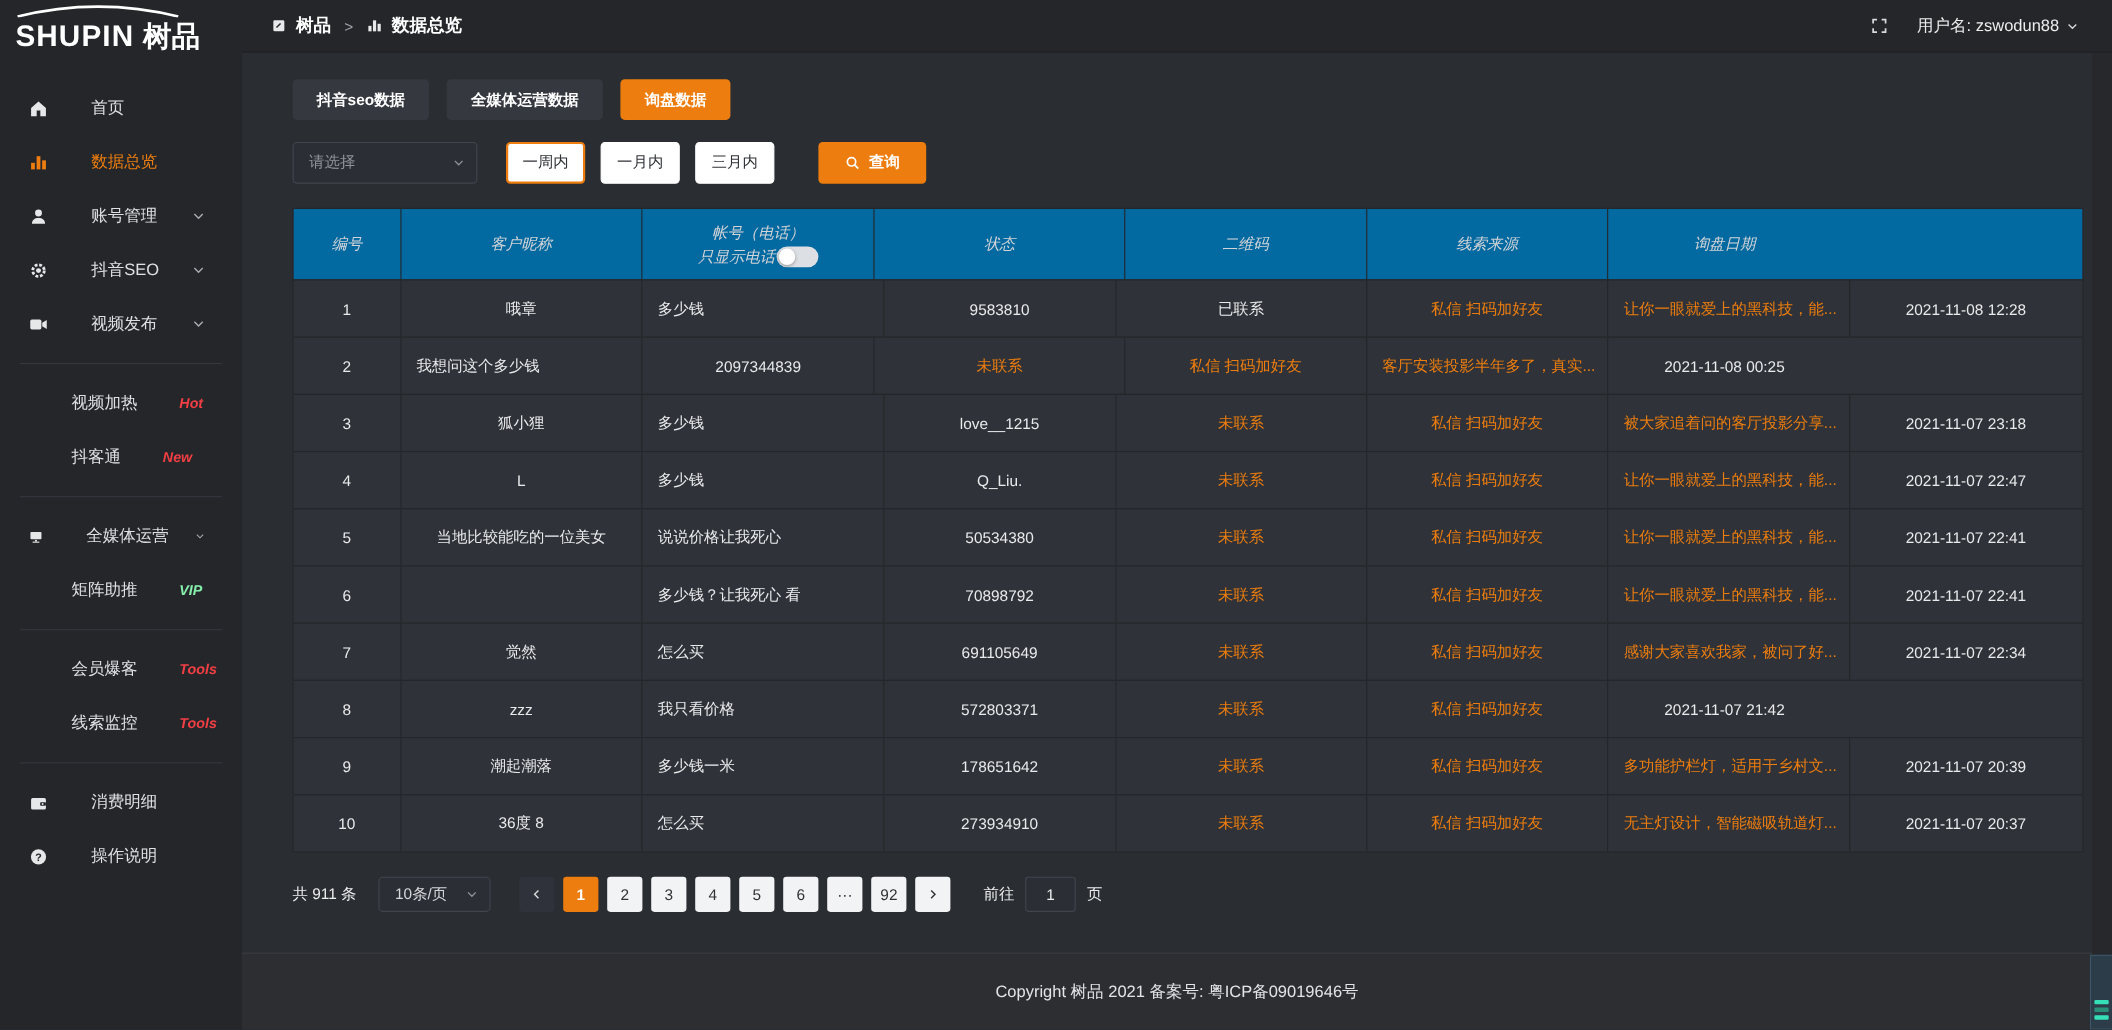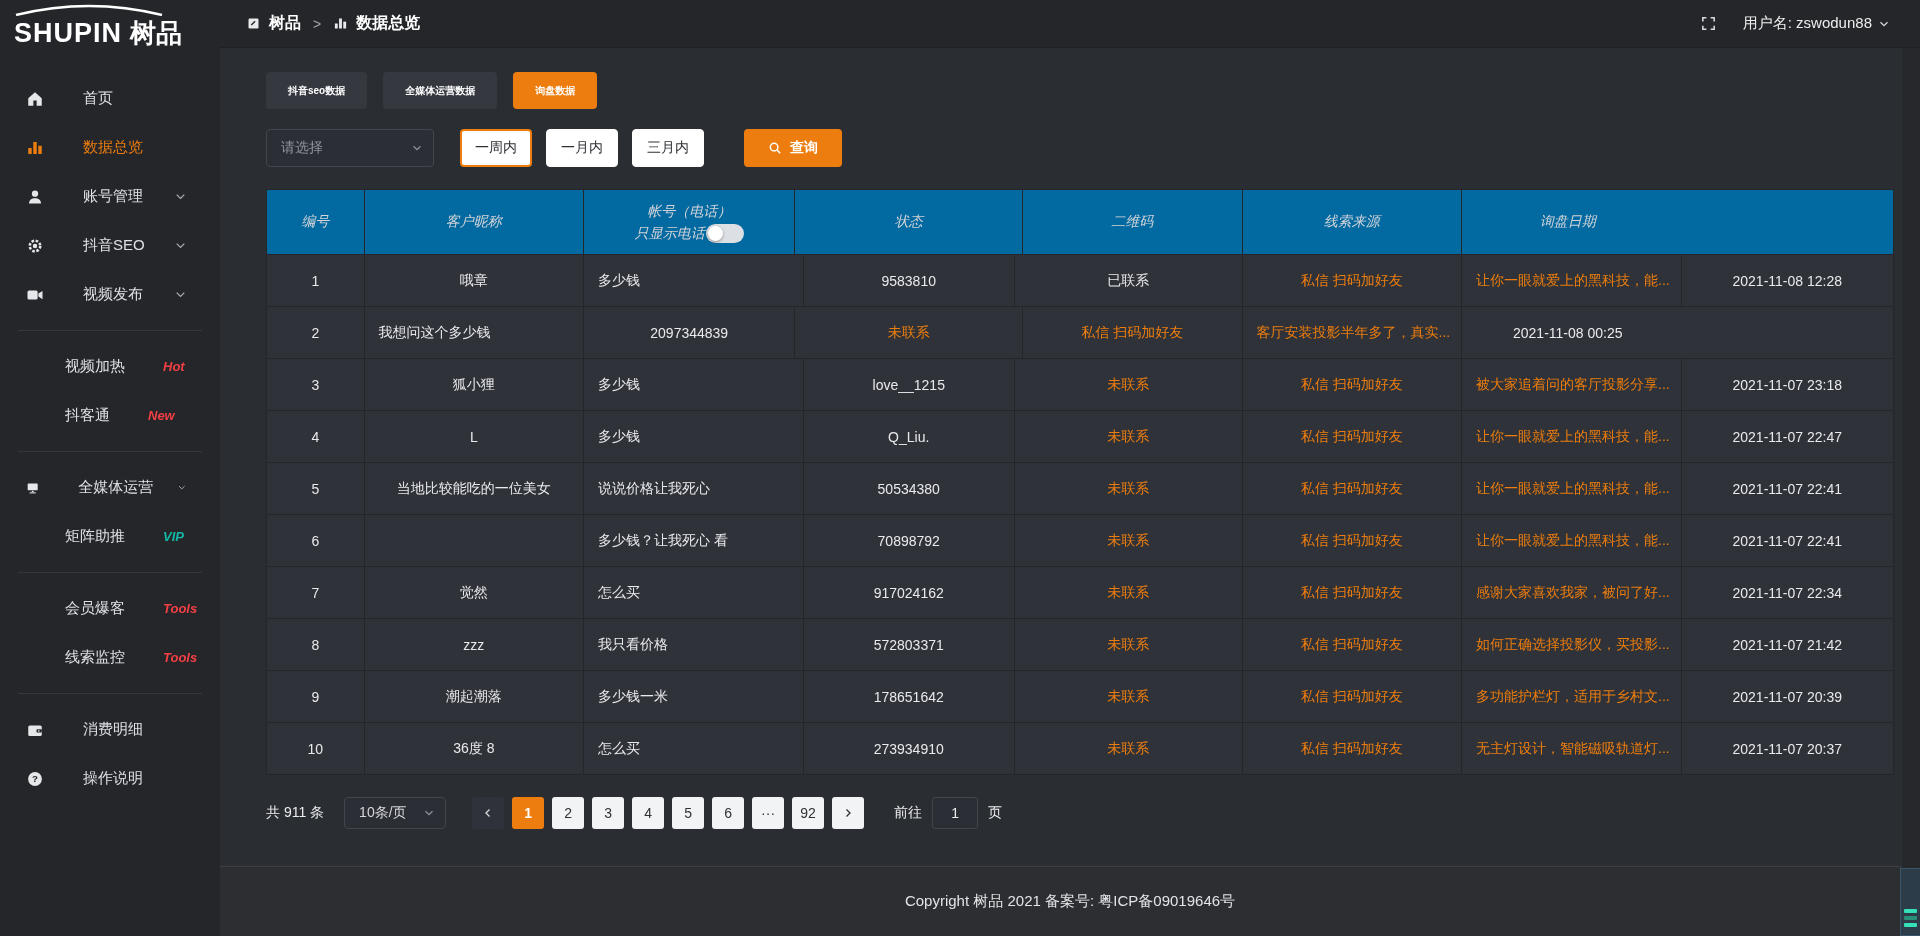--- a/index.html
+++ b/index.html
@@ -14,40 +14,40 @@
   .logo-en { font-size:27px; font-weight:900; letter-spacing:1px; color:#fff; }
   .logo-cn { font-size:26px; font-weight:800; color:#fff; margin-left:8px; }
   .nav { padding-top:12px; }
   .nav-item { height:49px; display:flex; align-items:center; padding:0 18px 0 26px;
     color:#dfe0e3; font-size:15px; cursor:pointer; position:relative;gap:24px; }
   .nav-item .ic { width:18px; height:18px; margin-right:15px; display:inline-flex; color:#e6e7e9; }
   .nav-item.active, .nav-item.active .ic { color:#ed7d0e; }
   .nav-label { flex:0 0 auto; }
   .badge { margin-left:14px; font-size:13px; font-weight:bold; font-style:italic; }
   .badge.red { color:#f23f44; }
-  .badge.yellow { color:#14b8a6; }
+  .badge.yellow { color:#86efac; }
   .nav-chevron { margin-left:auto; width:13px !important; height:13px !important; color:#a9acb1 !important; }
   .nav-divider { height:1px; background:#34373c; margin:11px 18px; }
 
   
   .main { flex:1; display:flex; flex-direction:column; min-width:0; }
   .topbar { height:48px; background:#24262a; display:flex; align-items:center;
     padding:0 30px 0 26px; border-bottom:1px solid #1e2023; }
   .breadcrumb { display:flex; align-items:center; gap:8px; color:#fff; font-size:16px; font-weight:bold; }
   .breadcrumb .ic { width:15px; height:15px; color:#e8e9eb; display:inline-flex; }
   .crumb-sep { color:#a3a6ab; font-weight:normal; font-size:14px; padding:0 4px; }
   .topbar-right { margin-left:auto; display:flex; align-items:center; gap:26px; color:#eceded; font-size:15px; }
   .topbar-right .ic { width:17px; height:17px; color:#d9dadd; display:inline-flex; }
   .user-menu { display:flex; align-items:center; gap:6px; cursor:pointer; }
   .user-menu .ic { width:12px; height:12px; }
 
   
   .content { flex:1; background:#2a2d32; padding:24px 26px 0 46px; }
   .tabs { display:flex; gap:16px; margin-bottom:20px; }
-  .btn-tab { height:37px; padding:0 22px; background:#35383f; color:#fff; font-size:10px;
+  .btn-tab { height:37px; padding:0 22px; background:#35383f; color:#fff; font-size:14px;
     border:none; border-radius:4px; cursor:pointer; font-weight:bold;
     font-family:"Liberation Sans","DejaVu Sans",sans-serif; }
   .btn-tab.active { background:#ed7d0e; }
 
   .filterbar { display:flex; align-items:center; margin-bottom:22px; }
   .select { height:38px; background:#2b2e35; border:1px solid #41454e; border-radius:4px;
     display:flex; align-items:center; padding:0 10px 0 14px; color:#8f939a; font-size:14px;
     cursor:pointer; }
   .select .ic { width:12px; height:12px; margin-left:auto; color:#8f939a; display:inline-flex; }
   .filter-select { width:168px; margin-right:26px; }
@@ -470,34 +470,33 @@
             <div class="t-cell" style="width: 13%;">70898792</div>
             <div class="t-cell accent" style="width: 14%;">未联系</div>
             <div class="t-cell accent link" style="width: 13.5%;">私信 扫码加好友</div>
             <div class="t-cell left accent link" style="width: 13.5%;">让你一眼就爱上的黑科技，能...</div>
             <div class="t-cell" style="width: 13%;">2021-11-07 22:41</div>
           </div>
           <div class="t-row">
             <div class="t-cell" style="width: 6%;">7</div>
             <div class="t-cell" style="width: 13.5%;">觉然</div>
             <div class="t-cell left" style="width: 13.5%;">怎么买</div>
-            <div class="t-cell" style="width: 13%;">917024162</div>
+            <div class="t-cell" style="width: 13%;">691105649</div>
             <div class="t-cell accent" style="width: 14%;">未联系</div>
             <div class="t-cell accent link" style="width: 13.5%;">私信 扫码加好友</div>
             <div class="t-cell left accent link" style="width: 13.5%;">感谢大家喜欢我家，被问了好...</div>
             <div class="t-cell" style="width: 13%;">2021-11-07 22:34</div>
           </div>
           <div class="t-row">
             <div class="t-cell" style="width: 6%;">8</div>
             <div class="t-cell" style="width: 13.5%;">zzz</div>
             <div class="t-cell left" style="width: 13.5%;">我只看价格</div>
             <div class="t-cell" style="width: 13%;">572803371</div>
             <div class="t-cell accent" style="width: 14%;">未联系</div>
             <div class="t-cell accent link" style="width: 13.5%;">私信 扫码加好友</div>
-            <div class="t-cell left accent link" style="width: 13.5%;">如何正确选择投影仪，买投影...</div>
             <div class="t-cell" style="width: 13%;">2021-11-07 21:42</div>
           </div>
           <div class="t-row">
             <div class="t-cell" style="width: 6%;">9</div>
             <div class="t-cell" style="width: 13.5%;">潮起潮落</div>
             <div class="t-cell left" style="width: 13.5%;">多少钱一米</div>
             <div class="t-cell" style="width: 13%;">178651642</div>
             <div class="t-cell accent" style="width: 14%;">未联系</div>
             <div class="t-cell accent link" style="width: 13.5%;">私信 扫码加好友</div>
             <div class="t-cell left accent link" style="width: 13.5%;">多功能护栏灯，适用于乡村文...</div>

